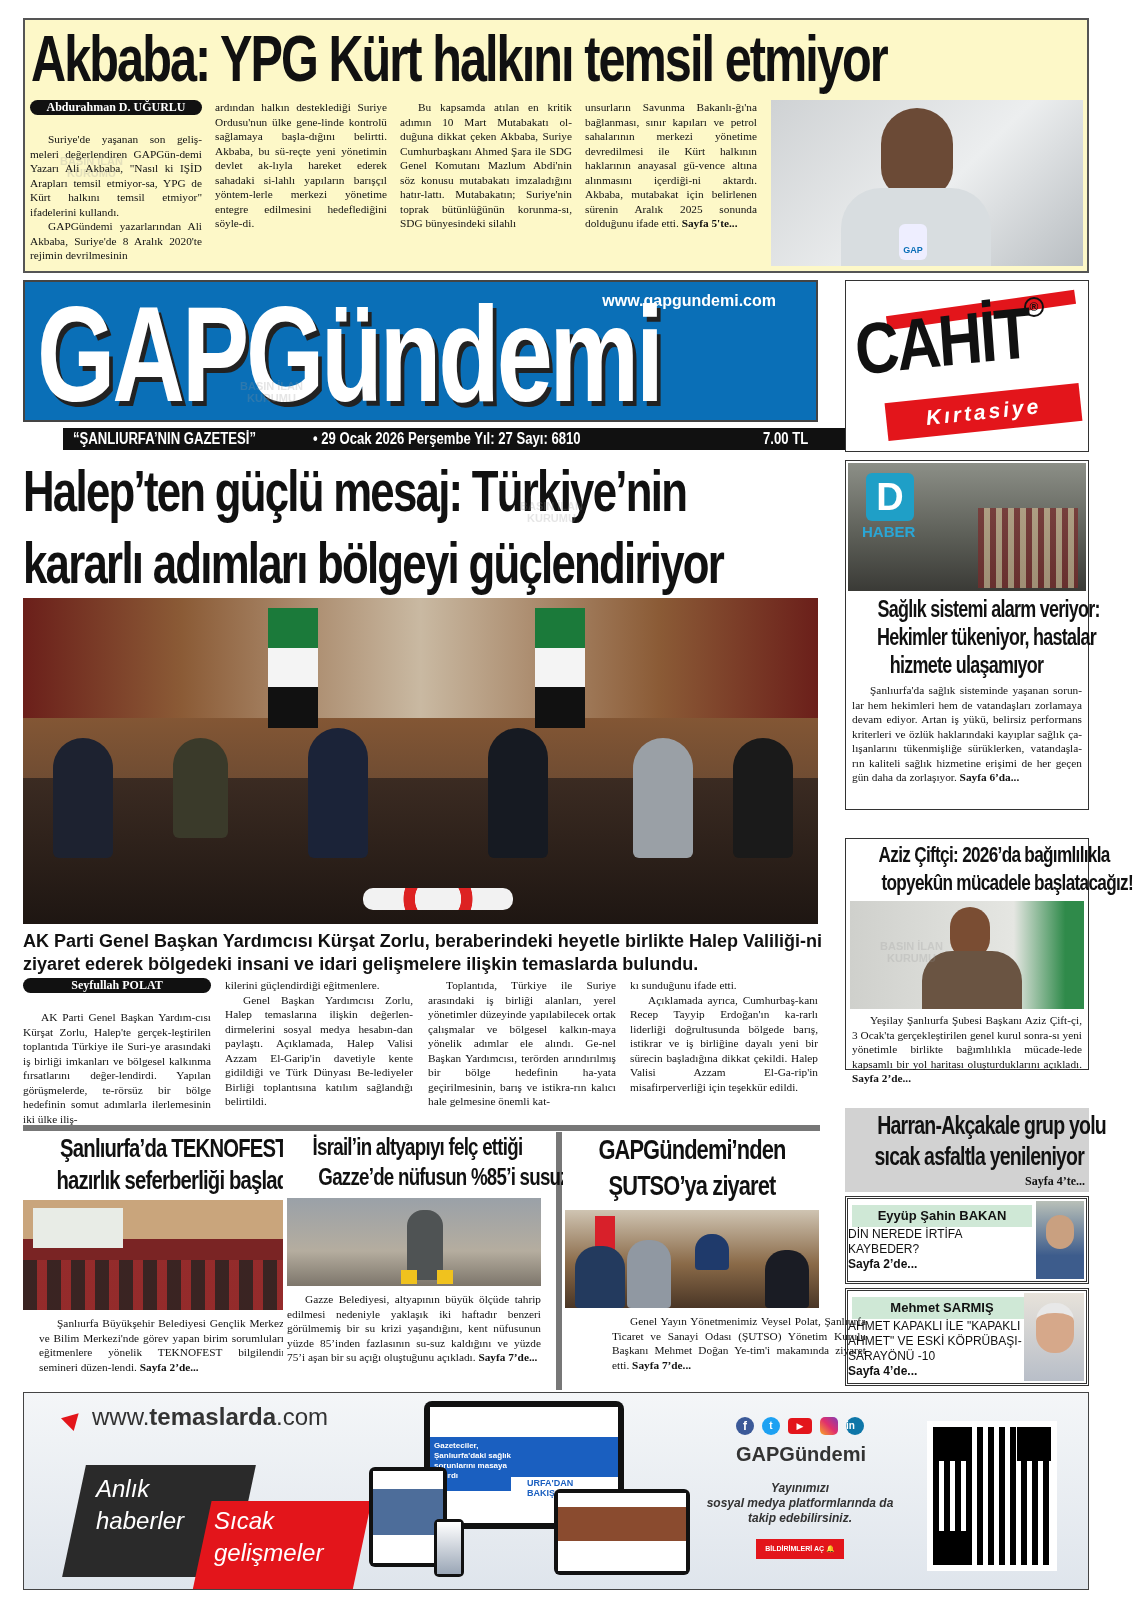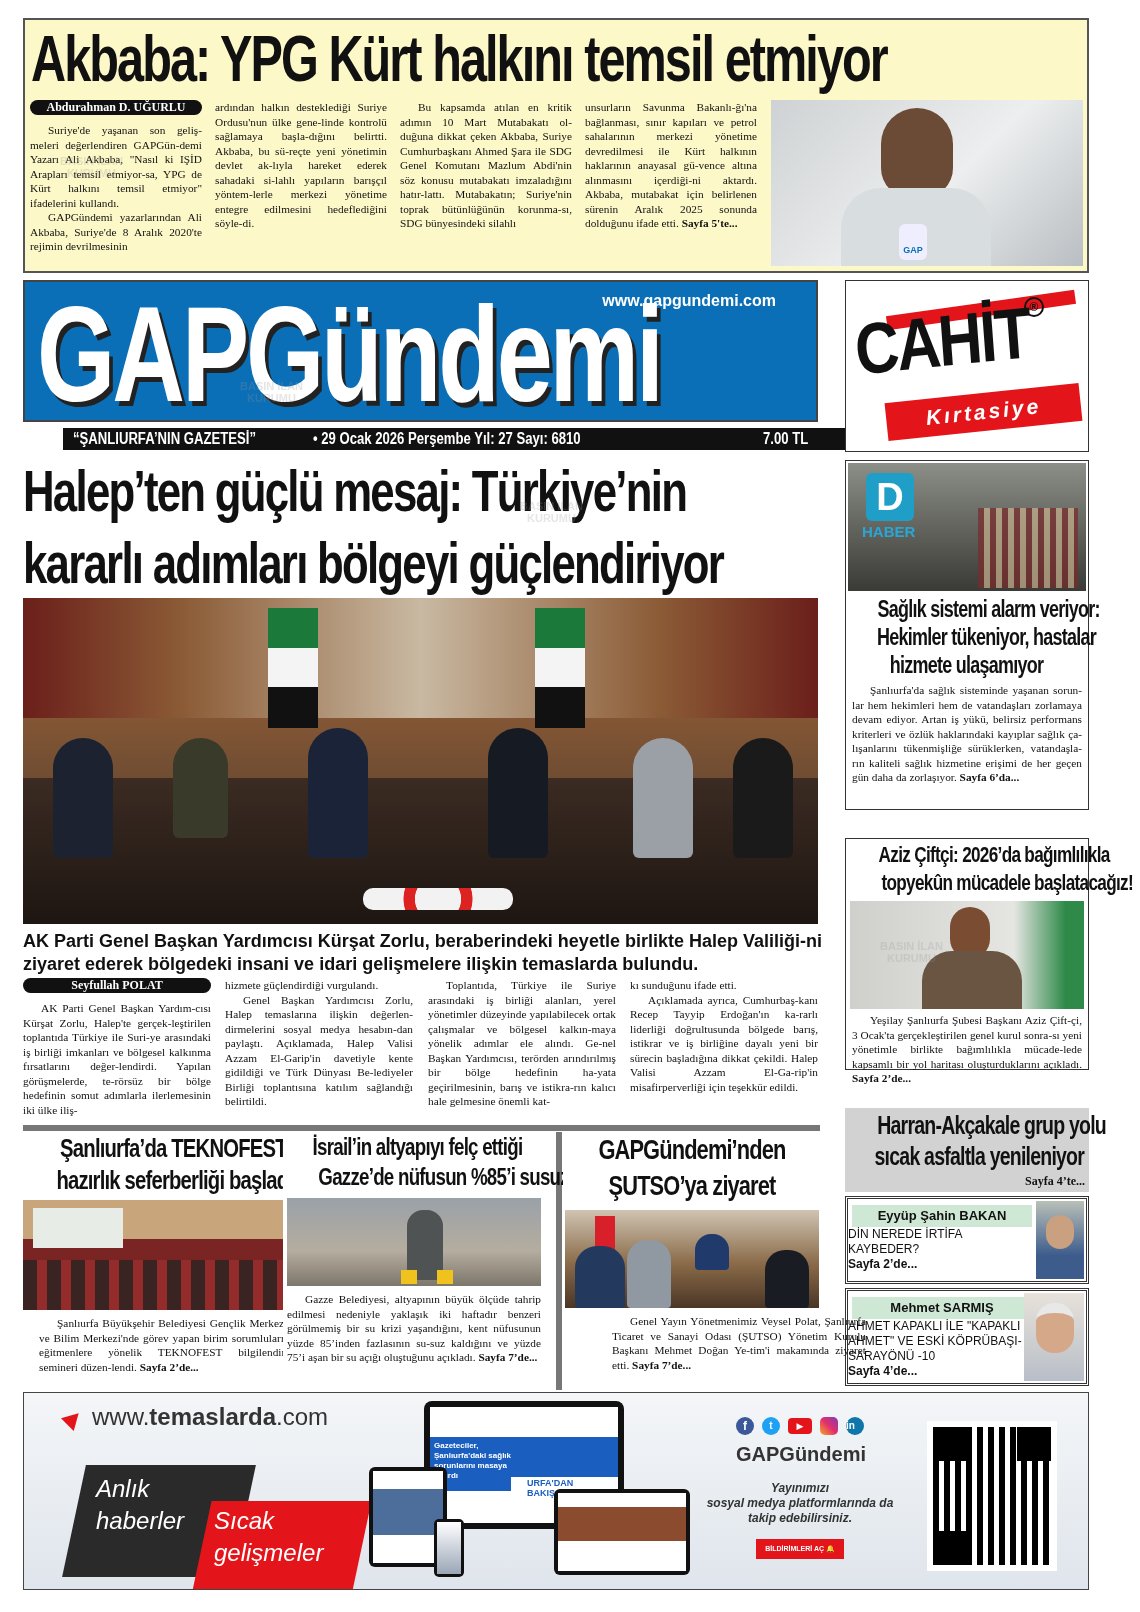--- a/index.html
+++ b/index.html
@@ -3,21 +3,21 @@
 <meta charset="utf-8">
 <style>
   * { box-sizing: border-box; margin: 0; padding: 0; }
   html, body { width: 1140px; height: 1612px; background: #ffffff; overflow: hidden; }
   body { position: relative; font-family: "Liberation Serif", serif; color: #111; }
   .abs { position: absolute; }
   .cond { font-family: "Liberation Sans", sans-serif; font-weight: 900; letter-spacing: -0.04em; transform-origin: left top; white-space: nowrap; }
   .body-text { font-size: 11.3px; line-height: 14.5px; text-align: justify; hyphens: manual; }
   .body-text p { text-indent: 1.6em; }
   .body-text b { font-weight: bold; }
-  .byline { background: #111; color: #fff; font-weight: bold; font-size: 12px; text-align: center; border-radius: 10px; height: 15px; line-height: 15px; margin-bottom: 8px; }
+  .byline { background: #111; color: #fff; font-weight: bold; font-size: 12px; text-align: center; border-radius: 10px; height: 15px; line-height: 15px; margin-bottom: 17px; }
   .photo { overflow: hidden; }
   
   #top-story { left: 23px; top: 18px; width: 1066px; height: 255px; background: #fdf8c8; border: 2px solid #555; }
   #top-head { left: 6px; top: 0; font-size: 64px; line-height: 78px; transform: scaleX(0.76); color: #111; }
   .col { position: absolute; }
   
   #masthead { left: 23px; top: 280px; width: 795px; height: 142px; background: #0a6fb7; border: 2px solid #444; }
   #logo { left: 12px; top: 2px; font-size: 136px; line-height: 140px; color: #fff; transform: scaleX(0.74); text-shadow: 5px 5px 0 #222; letter-spacing: -0.03em; }
   #site-url { right: 40px; top: 10px; color: #fff; font-family: "Liberation Sans", sans-serif; font-weight: bold; font-size: 16px; }
   #info-bar { left: 23px; top: 428px; width: 795px; height: 22px; background: #111; color: #fff; font-family: "Liberation Sans", sans-serif; font-weight: bold; font-size: 16px; line-height: 22px; margin-left: 40px; }
@@ -113,21 +113,21 @@
 </div>
 <div id="main-caption" class="abs">AK Parti Genel Başkan Yardımcısı Kürşat Zorlu, beraberindeki heyetle birlikte Halep Valiliği-ni ziyaret ederek bölgedeki insani ve idari gelişmelere ilişkin temaslarda bulundu.</div>
 <section id="main-cols">
   <div class="col" style="left:23px;">
     <div class="byline">Seyfullah POLAT</div>
     <div class="body-text">
         <p>AK Parti Genel Başkan Yardım-cısı Kürşat Zorlu, Halep'te gerçek-leştirilen toplantıda Türkiye ile Suri-ye arasındaki iş birliği imkanları ve bölgesel kalkınma fırsatlarını değer-lendirdi. Yapılan görüşmelerde, te-rörsüz bir bölge hedefinin somut adımlarla ilerlemesinin iki ülke iliş-</p>
       </div>
   </div>
   <div class="col body-text" style="left:225px;">
-    <p style="text-indent:0">hizmete güçlendirdiği vurgulandı.</p>
+    <p style="text-indent:0">kilerini güçlendirdiği eğitmenlere.</p>
     <p>Genel Başkan Yardımcısı Zorlu, Halep temaslarına ilişkin değerlen-dirmelerini sosyal medya hesabın-dan paylaştı. Açıklamada, Halep Valisi Azzam El-Garip'in davetiyle kente gidildiği ve Türk Dünyası Be-lediyeler Birliği toplantısına katılım sağlandığı belirtildi.</p>
   </div>
   <div class="col body-text" style="left:428px;">
     <p>Toplantıda, Türkiye ile Suriye arasındaki iş birliği alanları, yerel yönetimler düzeyinde yapılabilecek ortak çalışmalar ve bölgesel kalkın-maya yönelik adımlar ele alındı. Ge-nel Başkan Yardımcısı, terörden arındırılmış bir bölge hedefinin ha-yata geçirilmesinin, barış ve istikra-rın kalıcı hale gelmesine önemli kat-</p>
   </div>
   <div class="col body-text" style="left:630px;">
     <p style="text-indent:0">kı sunduğunu ifade etti.</p>
     <p>Açıklamada ayrıca, Cumhurbaş-kanı Recep Tayyip Erdoğan'ın ka-rarlı liderliği doğrultusunda bölgede barış, istikrar ve iş birliğine dayalı yeni bir sürecin başladığına dikkat çekildi. Halep Valisi Azzam El-Ga-rip'in misafirperverliği için teşekkür edildi.</p>
   </div>
 </section>

